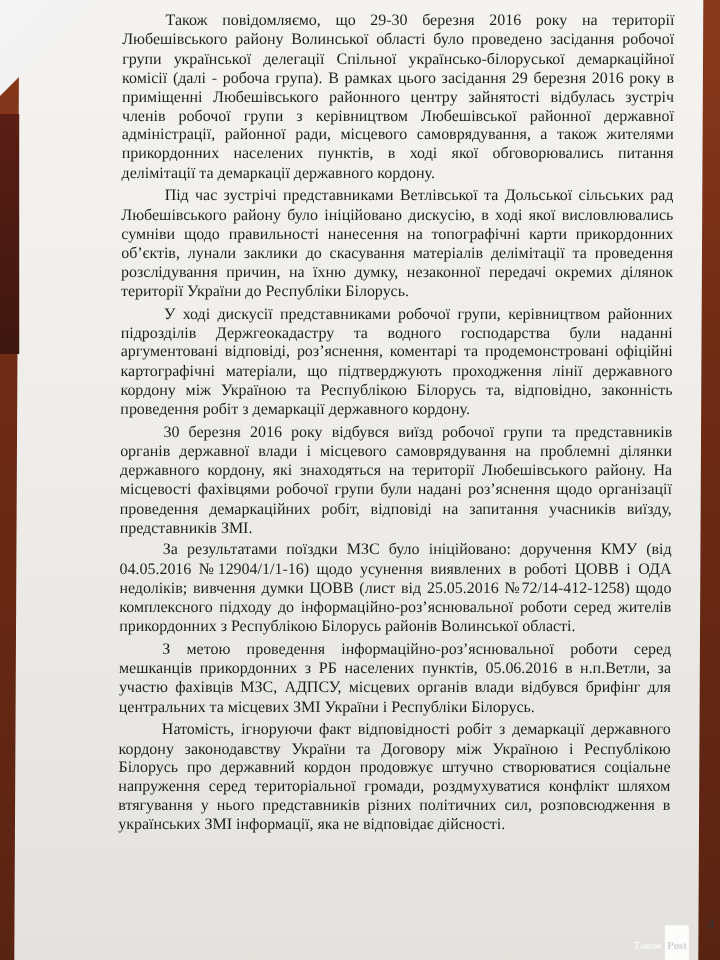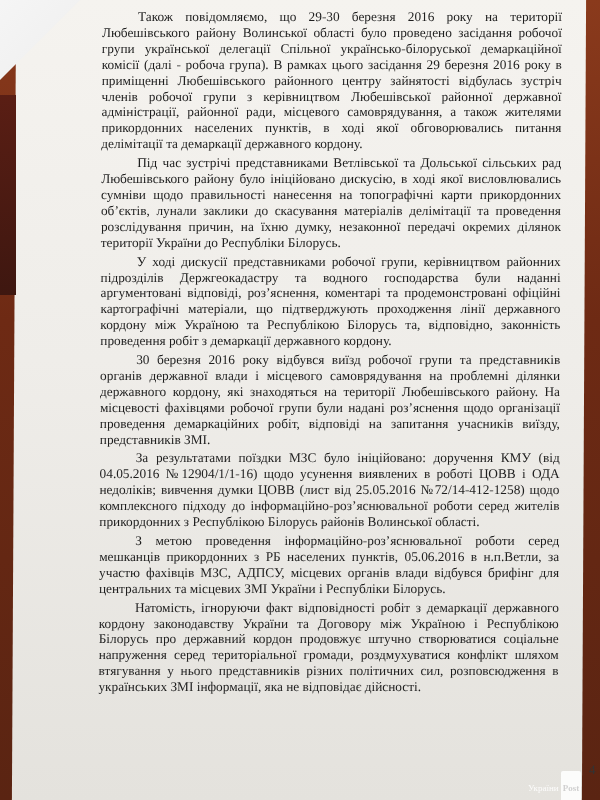--- a/index.html
+++ b/index.html
@@ -59,15 +59,15 @@
     <p class="para">З метою проведення інформаційно-роз’яснювальної роботи серед мешканців прикордонних з РБ населених пунктів, 05.06.2016 в н.п.Ветли, за участю фахівців МЗС, АДПСУ, місцевих органів влади відбувся брифінг для центральних та місцевих ЗМІ України і Республіки Білорусь.</p>
     <p class="para">Натомість, ігноруючи факт відповідності робіт з демаркації державного кордону законодавству України та Договору між Україною і Республікою Білорусь про державний кордон продовжує штучно створюватися соціальне напруження серед територіальної громади, роздмухуватися конфлікт шляхом втягування у нього представників різних політичних сил, розповсюдження в українських ЗМІ інформації, яка не відповідає дійсності.</p>
   </div>
   <div class="page-number">4</div>
 </div>
 
 <div class="corner-shadow"></div>
 <div class="corner-paper"></div>
 
 <div class="watermark">
-  <span>України</span>
+  <span>Також</span>
   <span class="post">Post</span>
 </div>
 
 </body></html>

